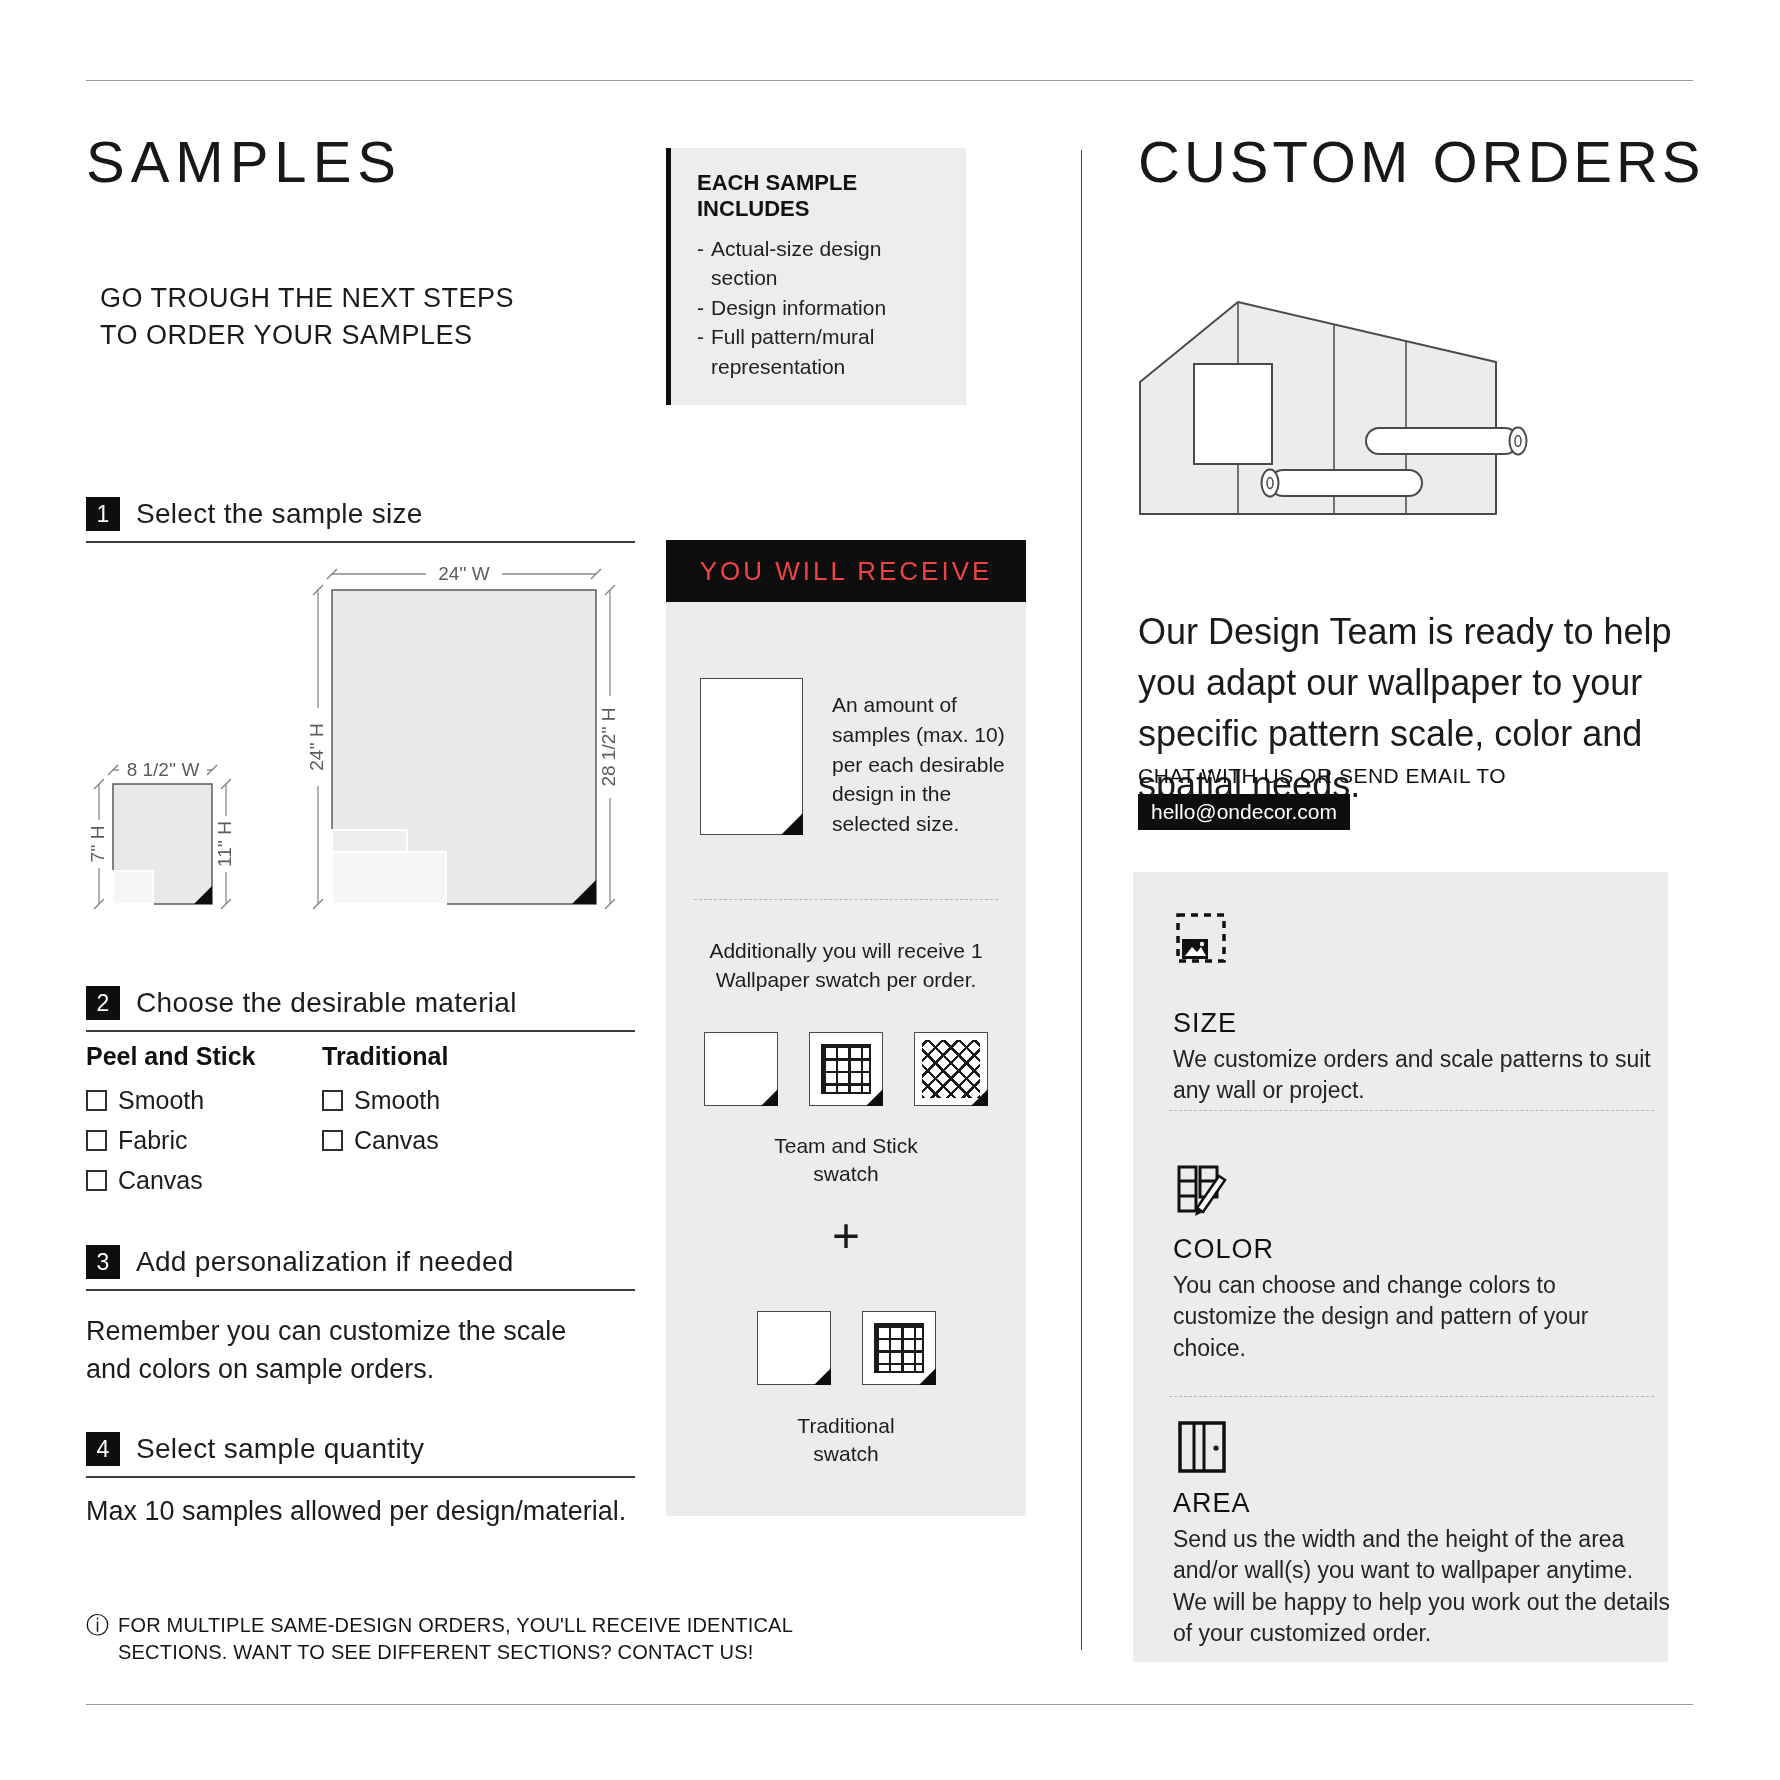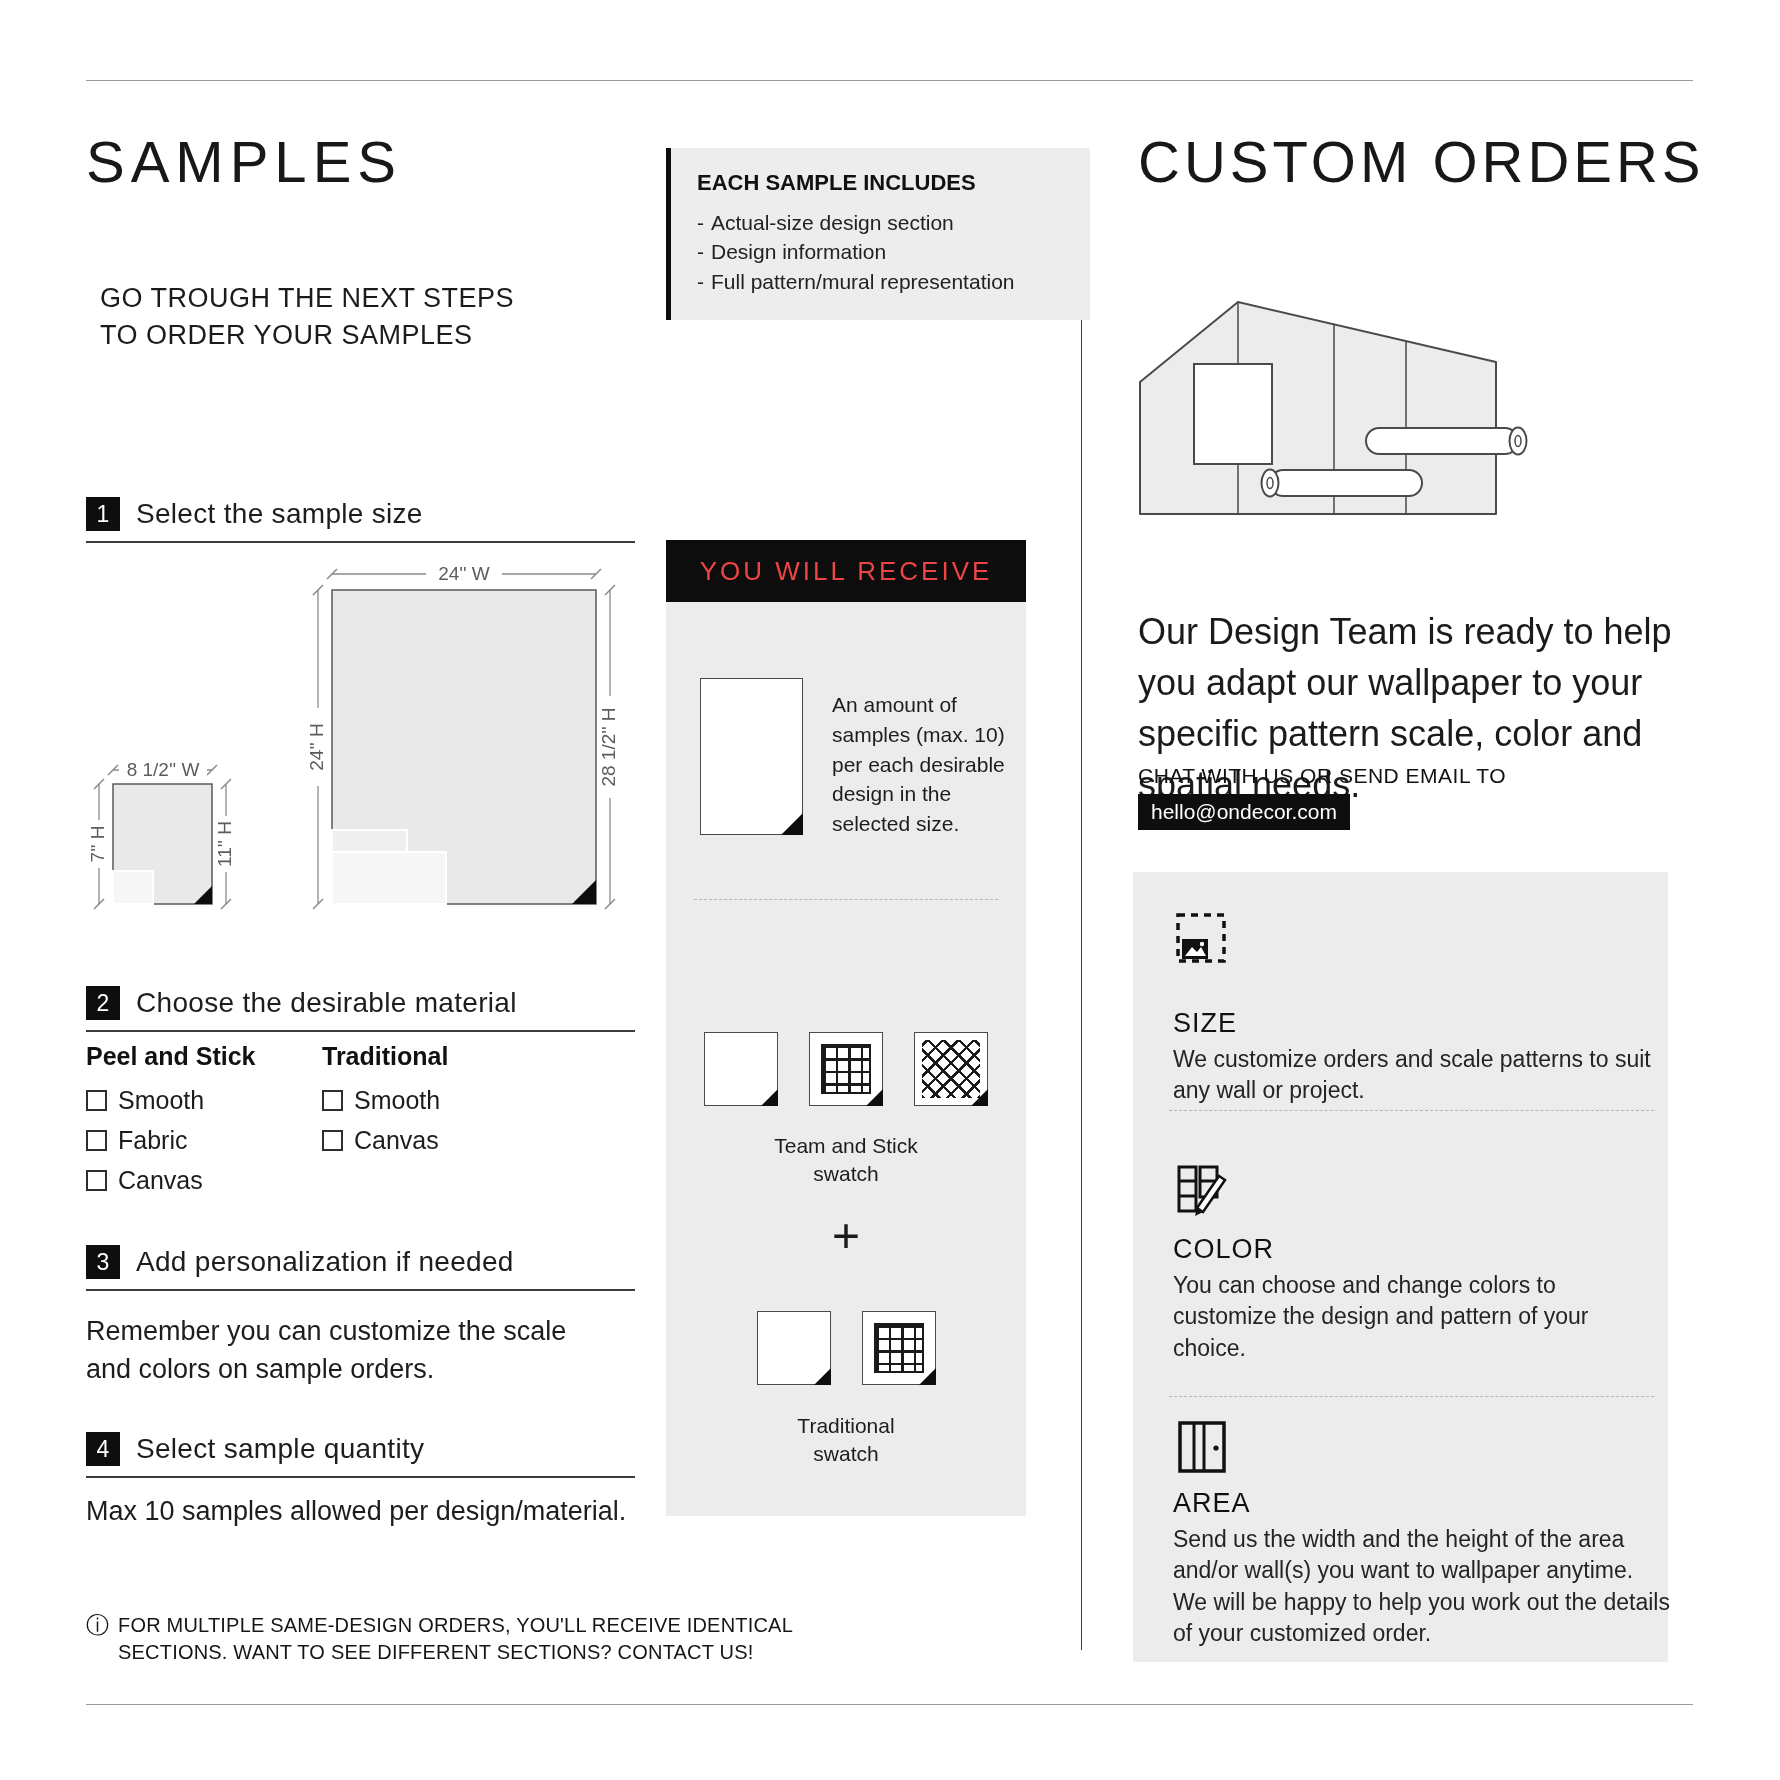--- a/index.html
+++ b/index.html
@@ -6,21 +6,21 @@
   #canvas{
     position:relative;width:1780px;height:1780px;background:#ffffff;
     font-family:"Liberation Sans",sans-serif;color:#1f1f1f;overflow:hidden;
   }
   .abs{position:absolute;}
   .rule{position:absolute;left:86px;width:1607px;border-top:1px solid #9a9a9a;}
   .big-title{font-size:58px;letter-spacing:6px;color:#181818;white-space:nowrap;}
   .subtitle{font-size:27px;line-height:1.38;letter-spacing:.5px;color:#1b1b1b;}
 
   
-  .includes-box{position:absolute;left:666px;top:148px;width:424px;box-sizing:border-box;
+  .includes-box{position:absolute;left:666px;top:148px;width:300px;box-sizing:border-box;
     background:#ededed;border-left:5px solid #0e0e0e;padding:22px 22px 24px 26px;}
   .includes-title{font-size:22px;font-weight:bold;color:#111;margin-bottom:12px;}
   .includes-list{list-style:none;margin:0;padding:0;font-size:21px;line-height:1.4;color:#222;}
   .includes-list li{position:relative;padding-left:14px;}
   .includes-list li::before{content:"-";position:absolute;left:0;}
 
   
   .step-head{position:absolute;left:86px;width:549px;display:flex;align-items:center;
     border-bottom:2px solid #3c3c3c;padding-bottom:10px;}
   .step-num{width:34px;height:34px;background:#0e0e0e;color:#fff;font-size:23px;
@@ -204,20 +204,21 @@
   </div>
 
   <div class="mid-panel">
     <div class="ywr-bar">YOU WILL RECEIVE</div>
 
     <div class="page-icon fold"></div>
     <div class="receive-text">An amount of samples (max. 10) per each desirable design in the selected size.</div>
 
     <div class="mid-dash dash-line"></div>
 
+    <div class="additional">Additionally you will receive 1 Wallpaper swatch per order.</div>
 
     <div class="swatch-row" style="top:492px;">
       <div class="swatch fold"></div>
       <div class="swatch fold">
           <div class="grid-fill"></div>
         </div>
       <div class="swatch fold">
           <div class="cross-fill"></div>
         </div>
     </div>

